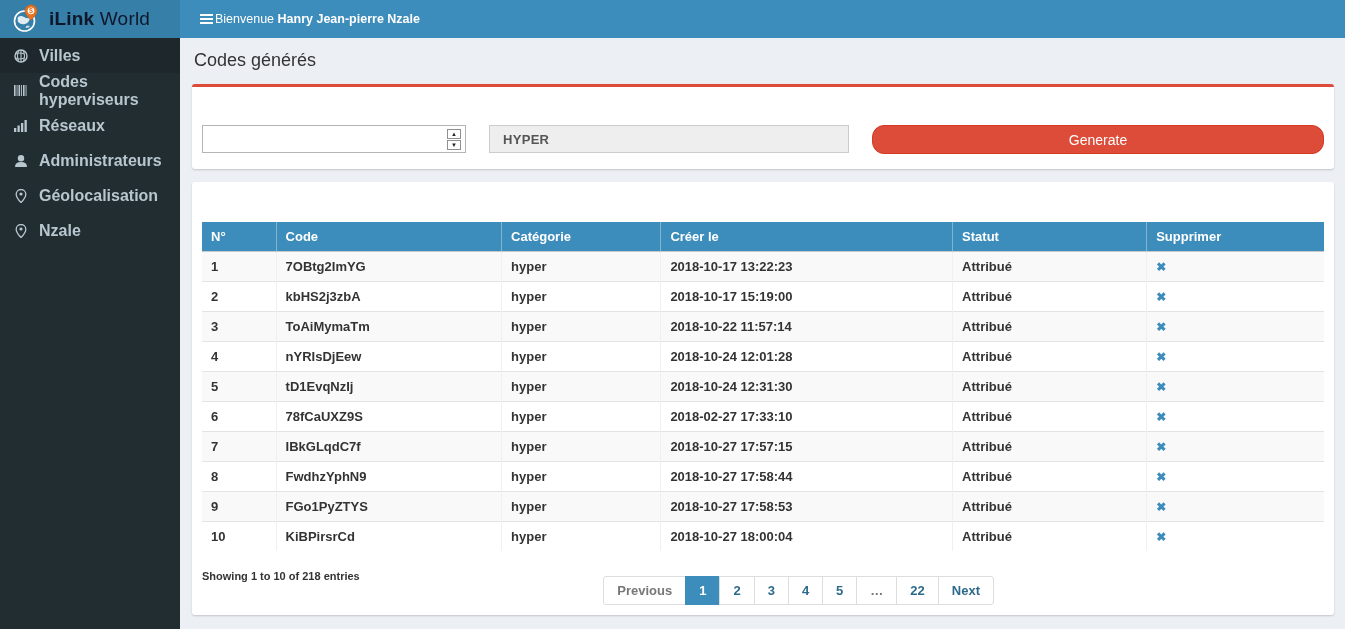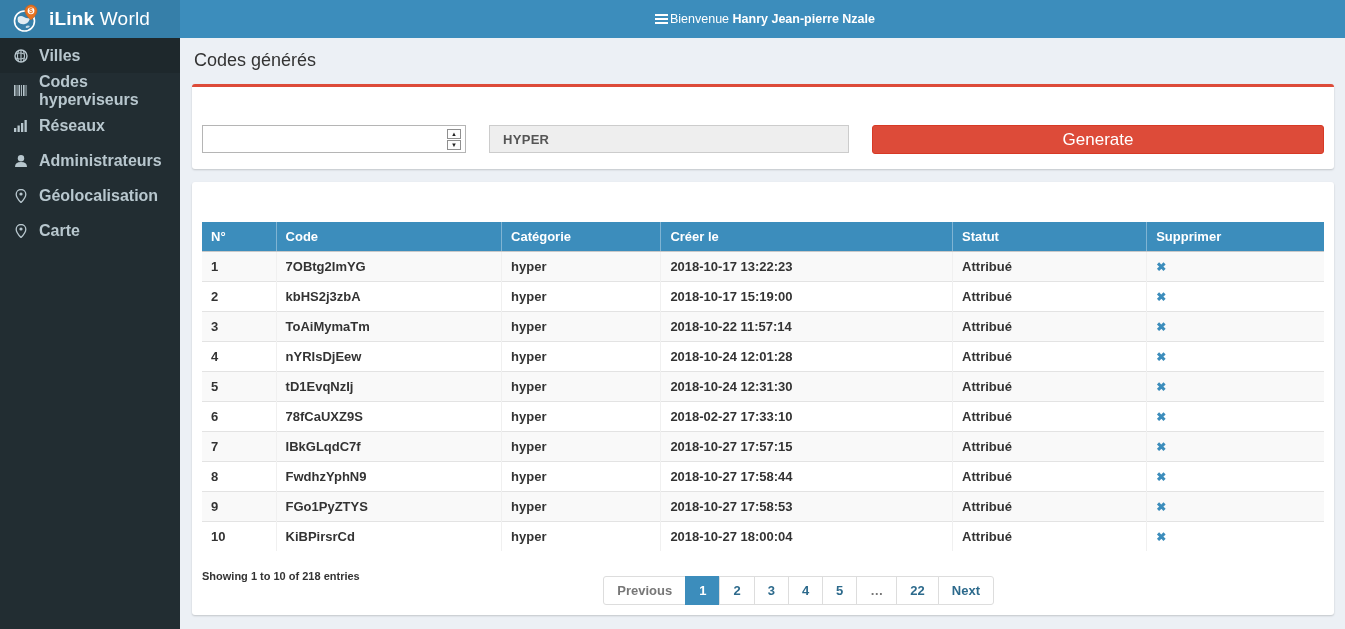--- a/index.html
+++ b/index.html
@@ -1,24 +1,24 @@
 <!DOCTYPE html>
 <html><head>
 <meta charset="utf-8">
 <style>
   * { box-sizing: border-box; margin: 0; padding: 0; }
   html,body { width:1345px; height:629px; overflow:hidden; }
   body { font-family:"Liberation Sans", sans-serif; background:#ecf0f5; color:#333; }
 
   
   .topbar { position:fixed; top:0; left:0; width:1345px; height:38px; display:flex; z-index:10; }
-  .logo-area { width:180px; height:38px; background:#367fa9; color:#ffffff; display:flex; align-items:center; padding-left:12px; gap:10px; }
+  .logo-area { width:180px; height:38px; background:#367fa9; color:#0f172a; display:flex; align-items:center; padding-left:12px; gap:10px; }
   .brand { font-size:19px; letter-spacing:.2px; }
   .brand b { font-weight:700; }
-  .navbar { flex:1; background:#3c8dbc; display:flex; align-items:center; justify-content:center; padding:0 15px 0 18px; }
+  .navbar { flex:1; background:#3c8dbc; display:flex; align-items:center; justify-content:flex-start; padding:0 15px 0 18px; }
   .hamburger { display:inline-flex; flex-direction:column; gap:2px; cursor:pointer; padding:4px 2px; }
   .hamburger i { display:block; width:13px; height:2px; background:#fff; }
   .welcome { color:#fff; font-size:12.5px; }
   .welcome b { font-weight:700; }
 
   
   .sidebar { position:fixed; top:38px; left:0; bottom:0; width:180px; background:#222d32; }
   .nav-item { display:flex; align-items:center; gap:11px; height:35px; padding:0 14px; color:#b8c7ce; font-size:16px; font-weight:700; cursor:pointer; }
   .nav-item.active { background:#1e282c; }
   .nav-item svg { flex:0 0 14px; }
@@ -30,21 +30,21 @@
   .box { background:#fff; border-radius:3px; box-shadow:0 1px 2px rgba(0,0,0,.18); }
   .box-form { border-top:3px solid #dd4b39; padding:38px 10px 15px 10px; margin-bottom:13px; }
   .form-row { display:flex; gap:23px; }
 
   .spin-wrap { flex:0 0 264px; height:28px; border:1px solid #b5b5b5; background:#fff; position:relative; display:flex; align-items:center; }
   .spin-wrap input { border:none; outline:none; width:100%; height:100%; padding:0 26px 0 8px; font-size:13px; font-family:inherit; }
   .spinner { position:absolute; right:4px; top:3px; display:flex; flex-direction:column; gap:1px; }
   .spin-btn { width:14px; height:10px; border:1px solid #8f8f8f; background:#fdfdfd; font-size:6px; line-height:8px; text-align:center; color:#222; cursor:pointer; }
 
   .hyper-input { flex:0 0 360px; height:28px; background:#eee; border:1px solid #ccc; color:#555; font-weight:700; font-size:13px; padding:0 13px; font-family:inherit; letter-spacing:.3px; }
-  .generate-btn { flex:1; height:29px; background:#dd4b39; border:1px solid #d73925; border-radius:3px; color:#fff; font-size:17px; font-family:inherit; cursor:pointer; }
+  .generate-btn { flex:1; height:29px; background:#dd4b39; border:1px solid #d73925; border-radius:12px; color:#fff; font-size:14px; font-family:inherit; cursor:pointer; }
 
   .box-table { padding:40px 10px 10px 10px; min-height:420px; }
 
   .dt-controls { display:flex; justify-content:space-between; align-items:center; margin-bottom:7px; font-size:13px; font-weight:700; color:#333; }
   .dt-length { display:flex; align-items:center; gap:8px; }
   .dt-length select { width:52px; height:24px; border:1px solid #9e9e9e; background:#fff; font-size:12px; font-family:inherit; }
   .dt-search { display:flex; align-items:center; gap:4px; }
   .dt-search input { width:118px; height:24px; border:1px solid #c8c8c8; padding:0 6px; font-size:12px; font-family:inherit; outline:none; }
 
   table.data { width:100%; border-collapse:collapse; table-layout:fixed; font-size:13px; }
@@ -138,21 +138,21 @@
       <path d="M5.5 0.5 c2.7 0 4.8 2.1 4.8 4.7 c0 3.4 -4.8 8.3 -4.8 8.3 s-4.8 -4.9 -4.8 -8.3 c0 -2.6 2.1 -4.7 4.8 -4.7z" fill="none" stroke="#b8c7ce" stroke-width="1.3"></path>
       <circle cx="5.5" cy="5" r="1.6" fill="#b8c7ce"></circle>
     </svg>
     <span>Géolocalisation</span>
   </div>
   <div class="nav-item">
     <svg width="11" height="14" viewBox="0 0 11 14">
       <path d="M5.5 0.5 c2.7 0 4.8 2.1 4.8 4.7 c0 3.4 -4.8 8.3 -4.8 8.3 s-4.8 -4.9 -4.8 -8.3 c0 -2.6 2.1 -4.7 4.8 -4.7z" fill="none" stroke="#b8c7ce" stroke-width="1.3"></path>
       <circle cx="5.5" cy="5" r="1.6" fill="#b8c7ce"></circle>
     </svg>
-    <span>Carte</span>
+    <span>Nzale</span>
   </div>
 </div>
 
 <div class="content" style="padding-top:46px;">
   <div class="page-title">Codes générés</div>
 
   <div class="box box-form">
     <div class="form-row">
       <div class="spin-wrap">
         <input type="text" value="" placeholder="" style="">

